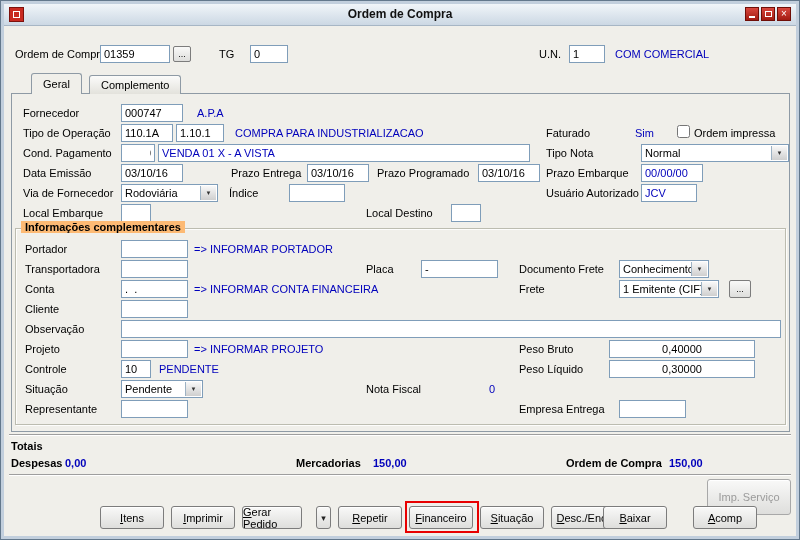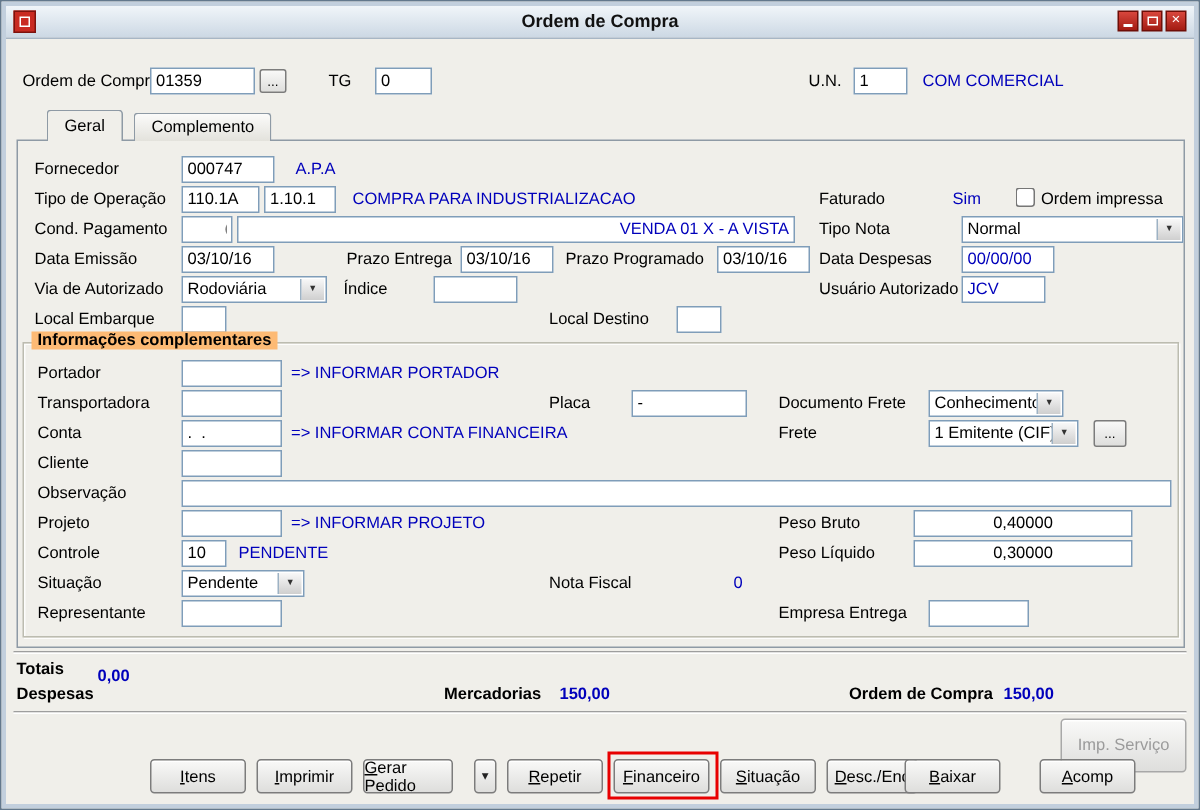--- a/index.html
+++ b/index.html
@@ -100,37 +100,37 @@
   <input class="txt z2" style="left: 120px; top: 123px; width: 52px;" value="110.1A">
   <input class="txt z2" style="left: 175px; top: 123px; width: 48px;" value="1.10.1">
   <div class="lbl blue z2" style="left:234px;top:126px">COMPRA PARA INDUSTRIALIZACAO</div>
   <div class="lbl z2" style="left:545px;top:126px">Faturado</div>
   <div class="lbl blue z2" style="left:634px;top:126px">Sim</div>
   <input type="checkbox" class="chk z2" style="left: 676px; top: 124px;">
   <div class="lbl z2" style="left:693px;top:126px">Ordem impressa</div>
 
   <div class="lbl z2" style="left:22px;top:146px">Cond. Pagamento</div>
   <input class="txt z2" style="left: 120px; top: 143px; width: 34px; padding-left: 28px;" value="001">
-  <input class="txt bluetxt z2" style="left: 157px; top: 143px; width: 372px; text-align: right;" value="VENDA 01 X - A VISTA">
+  <input class="txt bluetxt z2" style="left: 157px; top: 143px; width: 372px;" value="VENDA 01 X - A VISTA">
   <div class="lbl z2" style="left:545px;top:146px">Tipo Nota</div>
   <div class="combo z2" style="left:640px;top:143px;width:148px">
     <span class="combo-val">Normal</span>
     <span class="combo-arrow"></span>
   </div>
 
   <div class="lbl z2" style="left:22px;top:166px">Data Emissão</div>
   <input class="txt z2" style="left: 120px; top: 163px; width: 62px;" value="03/10/16">
   <div class="lbl z2" style="left:230px;top:166px">Prazo Entrega</div>
   <input class="txt z2" style="left: 306px; top: 163px; width: 62px;" value="03/10/16">
   <div class="lbl z2" style="left:376px;top:166px">Prazo Programado</div>
   <input class="txt z2" style="left: 477px; top: 163px; width: 62px;" value="03/10/16">
-  <div class="lbl z2" style="left:545px;top:166px">Data Despesas</div>
+  <div class="lbl z2" style="left:545px;top:166px">Prazo Embarque</div>
   <input class="txt bluetxt z2" style="left: 640px; top: 163px; width: 62px;" value="00/00/00">
 
-  <div class="lbl z2" style="left:22px;top:186px">Via de Autorizado</div>
+  <div class="lbl z2" style="left:22px;top:186px">Via de Fornecedor</div>
   <div class="combo z2" style="left:120px;top:183px;width:97px">
     <span class="combo-val">Rodoviária</span>
     <span class="combo-arrow"></span>
   </div>
   <div class="lbl z2" style="left:228px;top:186px">Índice</div>
   <input class="txt z2" style="left: 288px; top: 183px; width: 56px;" value="">
   <div class="lbl z2" style="left:545px;top:186px">Usuário Autorizado</div>
   <input class="txt bluetxt z2" style="left: 640px; top: 183px; width: 56px;" value="JCV">
 
   <div class="lbl z2" style="left:22px;top:206px">Local Embarque</div>
@@ -194,21 +194,21 @@
   <div class="lbl blue z2" style="left:488px;top:382px">0</div>
 
   <div class="lbl z2" style="left:24px;top:402px">Representante</div>
   <input class="txt z2" style="left: 120px; top: 399px; width: 67px;" value="">
   <div class="lbl z2" style="left:518px;top:402px">Empresa Entrega</div>
   <input class="txt z2" style="left: 618px; top: 399px; width: 67px;" value="">
 
   <div class="groove" style="top:433px"></div>
   <div class="lbl b" style="left:10px;top:439px">Totais</div>
   <div class="lbl b" style="left:10px;top:456px">Despesas</div>
-  <div class="lbl b blue" style="left:64px;top:444px">0,00</div>
+  <div class="lbl b blue" style="left:64px;top:456px">0,00</div>
   <div class="lbl b" style="left:295px;top:456px">Mercadorias</div>
   <div class="lbl b blue" style="left:372px;top:456px">150,00</div>
   <div class="lbl b" style="left:565px;top:456px">Ordem de Compra</div>
   <div class="lbl b blue" style="left:668px;top:456px">150,00</div>
   <div class="groove" style="top:473px"></div>
 
   <div class="btn disabled" style="left:706px;top:478px;width:84px;height:36px">
       <span>Imp. Serviço</span>
     </div>
 

